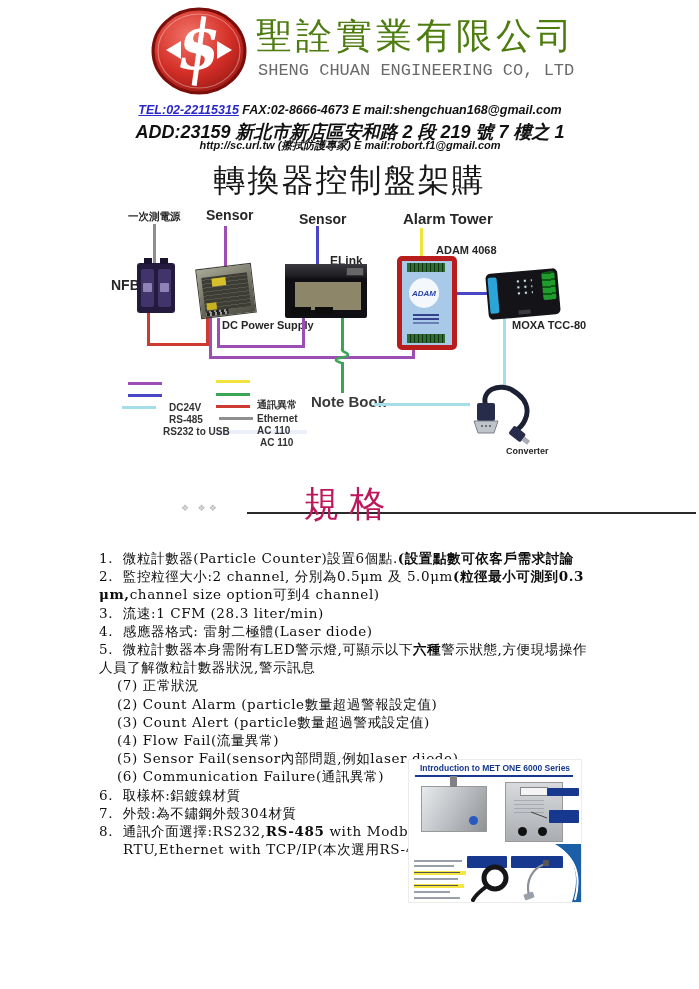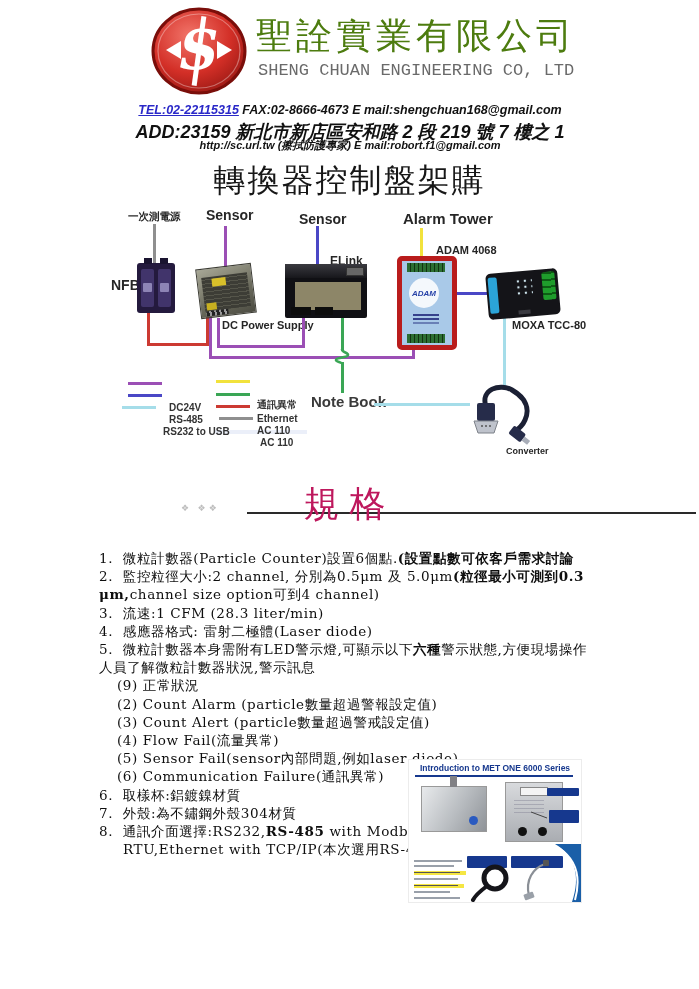--- a/index.html
+++ b/index.html
@@ -267,21 +267,21 @@
   <div class="abs spec-rule"></div>
   <div class="abs spec-heading">規格</div>
   <div class="abs spec-lines">
       <div class="spec-line ind0"><span>1.  微粒計數器(Particle Counter)設置6個點.</span><span class="b">(設置點數可依客戶需求討論</span></div>
       <div class="spec-line ind0"><span>2.  監控粒徑大小:2 channel, 分別為0.5μm 及 5.0μm</span><span class="b">(粒徑最小可測到0.3</span></div>
       <div class="spec-line ind0"><span class="b">μm,</span><span>channel size option可到4 channel)</span></div>
       <div class="spec-line ind0"><span>3.  流速:1 CFM (28.3 liter/min)</span></div>
       <div class="spec-line ind0"><span>4.  感應器格式: 雷射二極體(Laser diode)</span></div>
       <div class="spec-line ind0"><span>5.  微粒計數器本身需附有LED警示燈,可顯示以下</span><span class="b">六種</span><span>警示狀態,方便現場操作</span></div>
       <div class="spec-line ind0"><span>人員了解微粒計數器狀況,警示訊息</span></div>
-      <div class="spec-line ind1"><span>(9) 正常狀況</span></div>
+      <div class="spec-line ind1"><span>(7) 正常狀況</span></div>
       <div class="spec-line ind1"><span>(2) Count Alarm (particle數量超過警報設定值)</span></div>
       <div class="spec-line ind1"><span>(3) Count Alert (particle數量超過警戒設定值)</span></div>
       <div class="spec-line ind1"><span>(4) Flow Fail(流量異常)</span></div>
       <div class="spec-line ind1"><span>(5) Sensor Fail(sensor內部問題,例如laser diode)</span></div>
       <div class="spec-line ind1"><span>(6) Communication Failure(通訊異常)</span></div>
       <div class="spec-line ind0"><span>6.  取樣杯:鋁鍍鎳材質</span></div>
       <div class="spec-line ind0"><span>7.  外殼:為不鏽鋼外殼304材質</span></div>
       <div class="spec-line ind0"><span>8.  通訊介面選擇:RS232,</span><span class="b">RS-485</span><span> with Modbus</span></div>
       <div class="spec-line ind2"><span>RTU,Ethernet with TCP/IP(本次選用RS-485)</span></div>
     </div>

